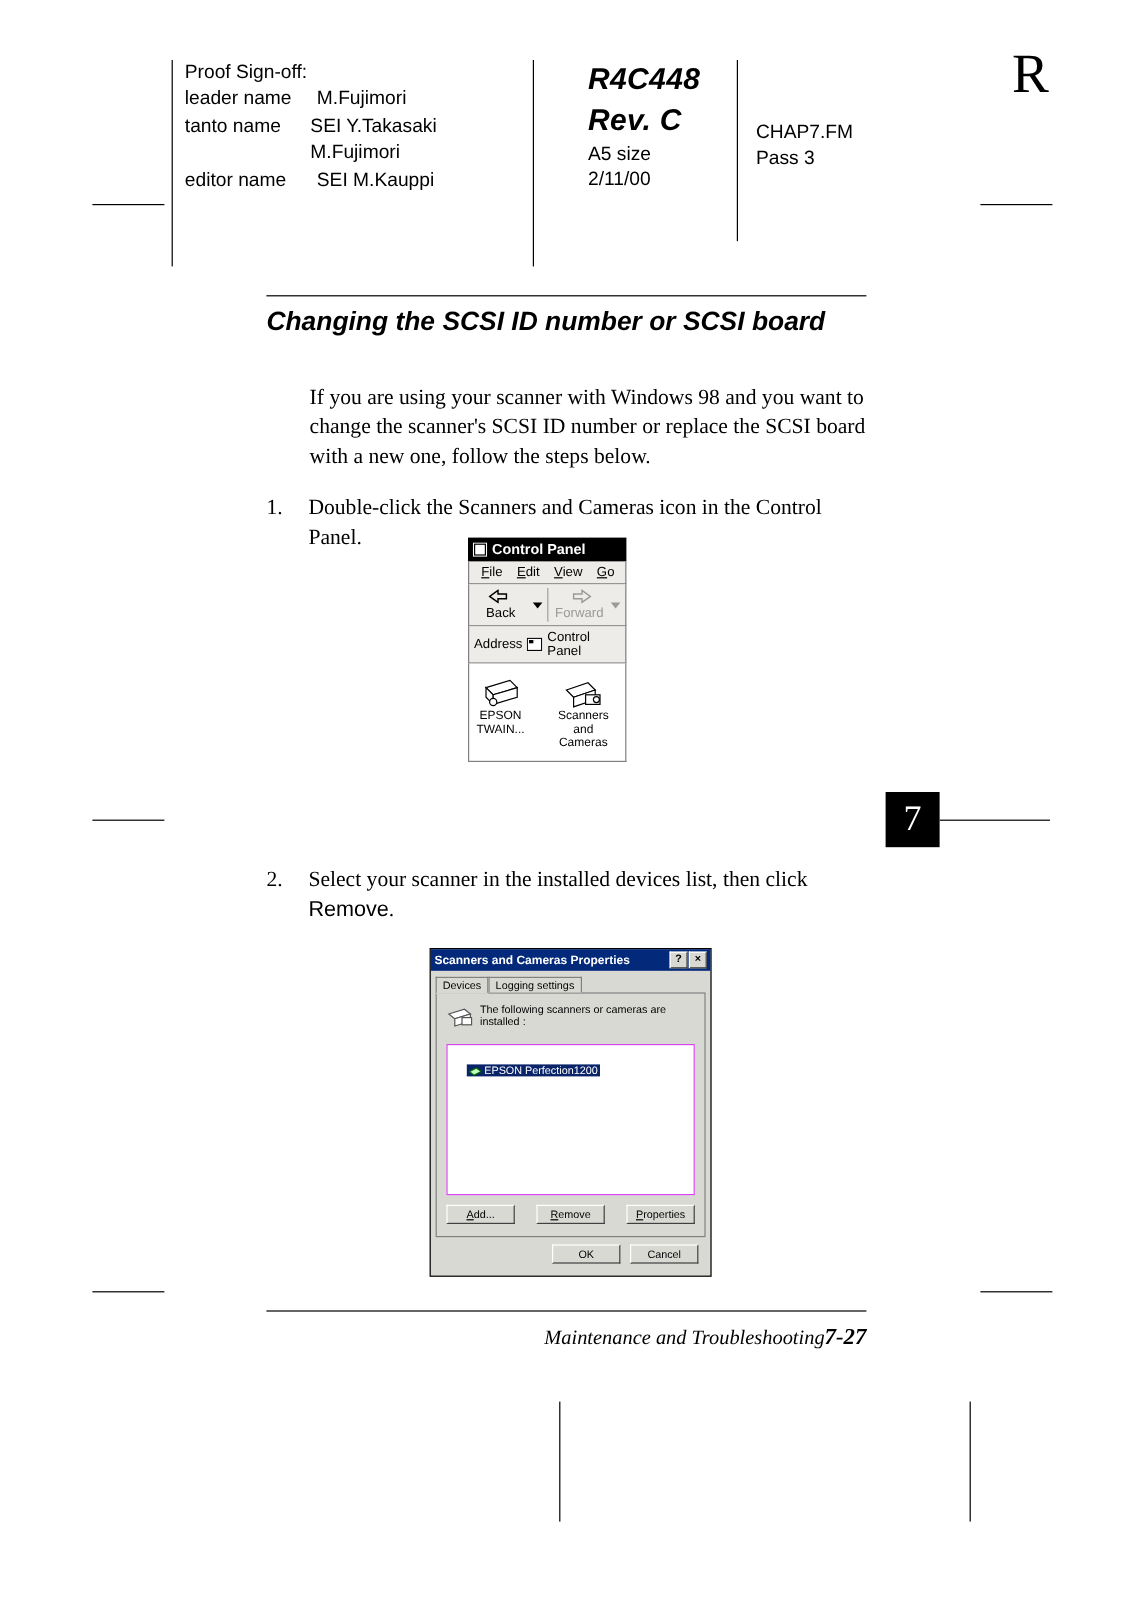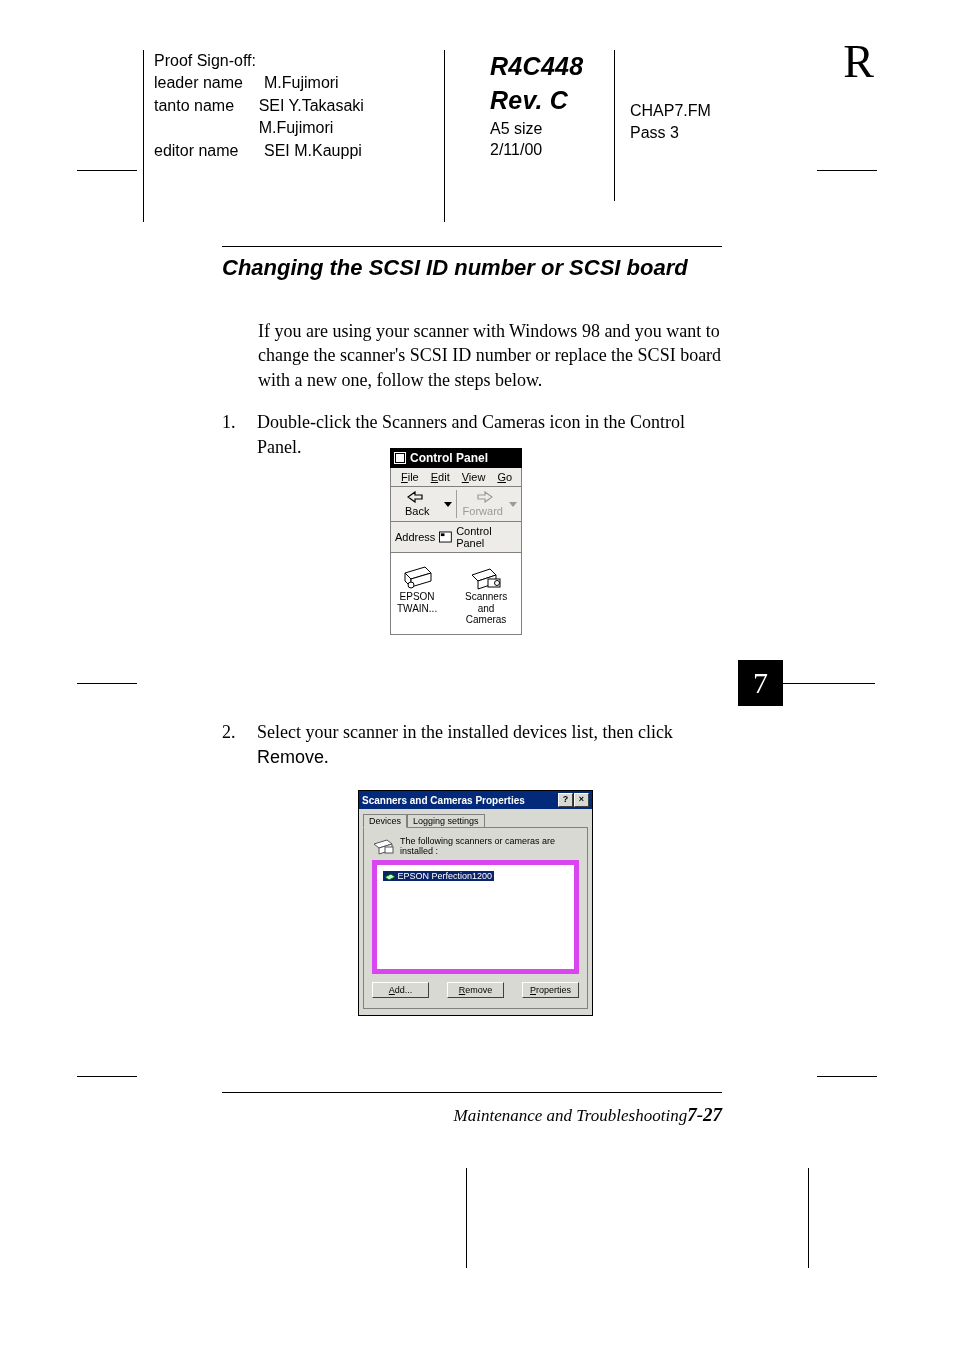--- a/index.html
+++ b/index.html
@@ -55,23 +55,23 @@
 
   
   .fig2{position:absolute;left:358px;top:790px;width:233px;font-family:Tahoma,Geneva,sans-serif;font-size:9px;color:#000;background:#d9d9d4;border:1px solid #000;}
   .fig2 .dbar{background:#032a7a;color:#fff;font-weight:bold;font-size:10px;padding:2px 3px;display:flex;align-items:center;}
   .fig2 .dbar .tbtns{margin-left:auto;display:flex;gap:1px;}
   .fig2 .tbtn{width:13px;height:12px;background:#d9d9d4;border:1px solid #fff;border-right-color:#404040;border-bottom-color:#404040;color:#000;font-size:9px;line-height:11px;text-align:center;font-weight:bold;}
   .fig2 .tabs{padding:4px 4px 0 4px;}
   .fig2 .tab{display:inline-block;background:#d9d9d4;border:1px solid #808080;border-bottom:none;padding:1px 5px;font-size:9px;position:relative;top:1px;}
   .fig2 .tab.active{background:#d9d9d4;border-bottom:1px solid #d9d9d4;z-index:2;}
   .fig2 .panel{margin:0 4px 6px 4px;border:1px solid #808080;background:#d9d9d4;padding:8px 8px 10px 8px;}
-  .fig2 .toprow{display:flex;align-items:center;gap:6px;margin-bottom:4px;}
+  .fig2 .toprow{display:flex;align-items:flex-end;gap:6px;margin-bottom:14px;}
   .fig2 .scanthumb{width:22px;height:18px;flex:0 0 auto;}
-  .fig2 .listbox{background:#fff;border:5px solid #d946ef;height:92px;padding:6px;}
+  .fig2 .listbox{background:#fff;border:1px solid #d946ef;height:92px;padding:16px;}
   .fig2 .listitem{background:#0a246a;color:#fff;padding:0 2px;font-size:9px;display:inline-block;}
   .fig2 .btnrow{display:flex;justify-content:space-between;margin-top:8px;}
   .fig2 .btnrow2{display:flex;justify-content:flex-end;gap:8px;padding:0 10px 10px 0;}
   .winbtn{background:#d9d9d4;border:1px solid #fff;border-right-color:#404040;border-bottom-color:#404040;padding:2px 0;font-size:9px;text-align:center;}
   .winbtn.sm{width:55px;}
   .winbtn.md{width:55px;}
 
   
   .foot-rule{position:absolute;left:222px;top:1092px;width:500px;border-top:1px solid #000;}
   .footer{position:absolute;left:222px;top:1104px;width:500px;font-size:17px;display:flex;justify-content:flex-end;align-items:baseline;}
@@ -231,20 +231,24 @@
             </svg>
           <span>EPSON Perfection1200</span>
         </span>
       </div>
       <div class="btnrow">
         <span class="winbtn sm"><u>A</u>dd...</span>
         <span class="winbtn sm"><u>R</u>emove</span>
         <span class="winbtn sm"><u>P</u>roperties</span>
       </div>
     </div>
+    <div class="btnrow2">
+      <span class="winbtn md">OK</span>
+      <span class="winbtn md">Cancel</span>
+    </div>
   </div>
 
   <div class="crop-bl"></div>
   <div class="crop-br"></div>
   <div class="foot-rule"></div>
   <div class="footer">
     <span class="italic">Maintenance and Troubleshooting</span>
     <span class="pn">7-27</span>
   </div>
   <div class="foot-tick-l"></div>

